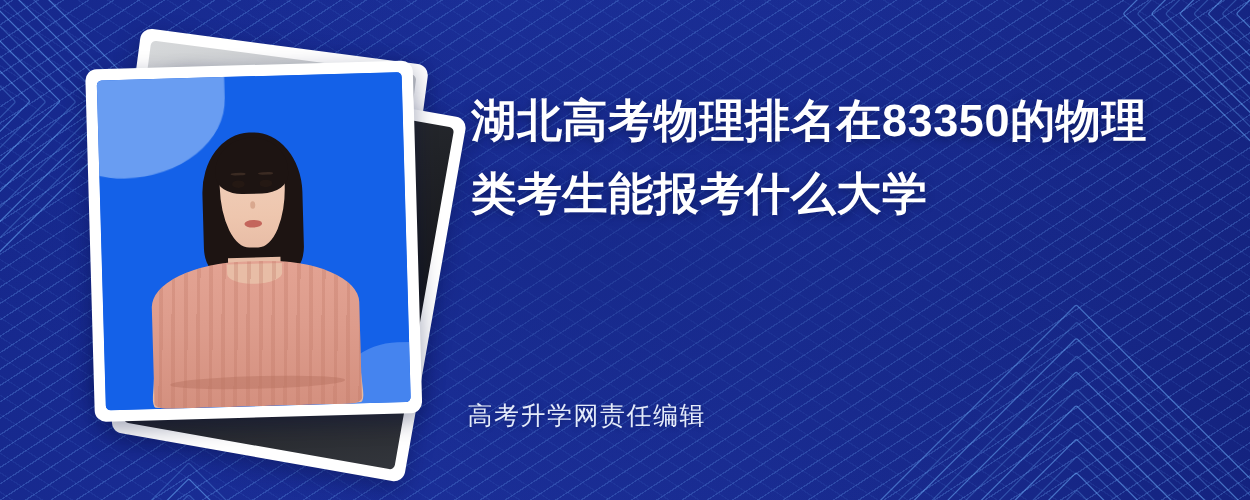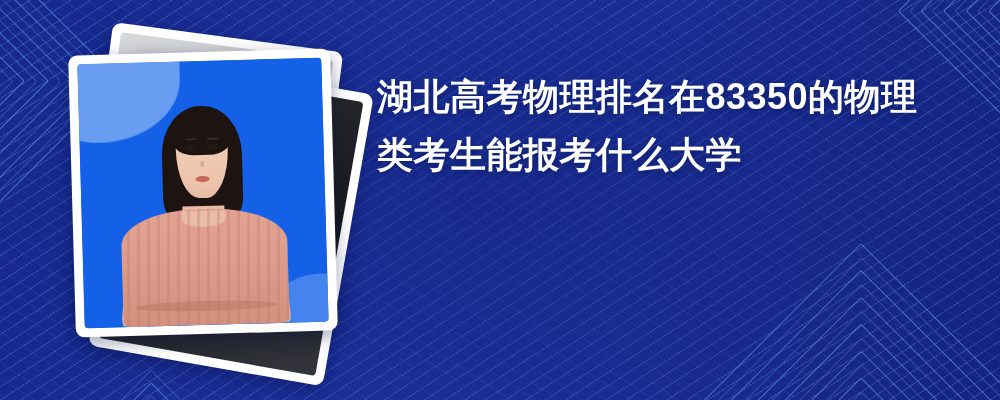--- a/index.html
+++ b/index.html
@@ -373,15 +373,16 @@
         <div class="p-eye r"></div>
         <div class="p-nose"></div>
         <div class="p-mouth"></div>
       </div>
     </div>
 
   </div>
 
   <div id="text-block">
     <div id="headline">湖北高考物理排名在83350的物理类考生能报考什么大学</div>
+    <div id="author-role">高考升学网责任编辑</div>
   </div>
 
 </div>
 
 </body></html>

